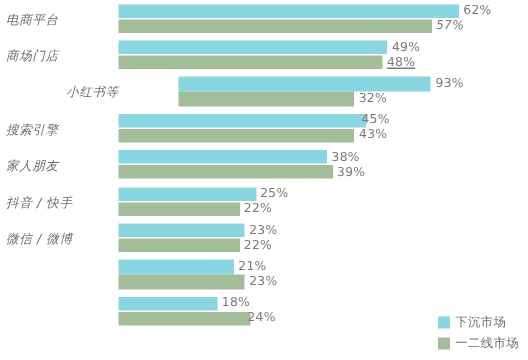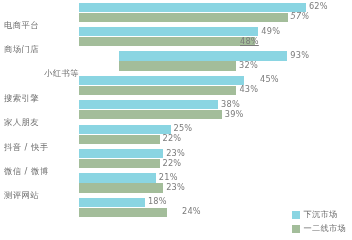--- a/index.html
+++ b/index.html
@@ -24,30 +24,31 @@
   }
   .row {
     position: absolute;
     left: 0;
     width: 352px;
     height: 24.4px;
   }
   .cat-label {
     position: absolute;
     left: 4px;
-    top: 12px;
+    top: 0;
     width: 72px;
     height: 24.4px;
     display: flex;
     align-items: center;
     justify-content: flex-start;
     font-size: 8.4px;
     color: #6d6d6d;
     letter-spacing: 0.4px;
     white-space: nowrap;
+    font-style: italic;
   }
   .bar {
     position: absolute;
     height: 9.2px;
     left: 0;
   }
   .bar.b1 { top: 1.6px; }
   .bar.b2 { top: 11.6px; }
   .val {
     position: absolute;
@@ -94,33 +95,33 @@
         <div class="bar b1" style="width: 226.92px; left: 79px; background: rgb(138, 213, 226);"></div>
         <div class="val v1" style="left: 308.92px;">62%</div>
         <div class="bar b2" style="width: 208.62px; left: 79px; background: rgb(163, 189, 154);"></div>
         <div class="val v2" style="left: 290.62px; font-style: italic;">57%</div>
       </div>
       <div class="row" style="top: 25.4px;">
         <div class="cat-label">商场门店</div>
         <div class="bar b1" style="width: 179.34px; left: 79px; background: rgb(138, 213, 226);"></div>
         <div class="val v1" style="left: 261.34px;">49%</div>
         <div class="bar b2" style="width: 175.68px; left: 79px; background: rgb(163, 189, 154);"></div>
-        <div class="val v2" style="left: 240px; text-decoration: underline;">48%</div>
+        <div class="val v2" style="left: 258px; text-decoration: underline;">48%</div>
       </div>
       <div class="row" style="top: 49.8px; margin-left: 40px;">
         <div class="cat-label">小红书等</div>
         <div class="bar b1" style="width: 168.36px; left: 79px; background: rgb(138, 213, 226);"></div>
         <div class="val v1" style="left: 250.36px;">93%</div>
         <div class="bar b2" style="width: 117.12px; left: 79px; background: rgb(163, 189, 154);"></div>
         <div class="val v2" style="left: 199.12px; text-align: right;">32%</div>
       </div>
       <div class="row" style="top: 74.2px;">
         <div class="cat-label">搜索引擎</div>
         <div class="bar b1" style="width: 164.7px; left: 79px; background: rgb(138, 213, 226);"></div>
-        <div class="val v1" style="left: 260px;">45%</div>
+        <div class="val v1" style="left: 241px;">45%</div>
         <div class="bar b2" style="width: 157.38px; left: 79px; background: rgb(163, 189, 154);"></div>
         <div class="val v2" style="left: 239.38px;">43%</div>
       </div>
       <div class="row" style="top: 98.6px;">
         <div class="cat-label">家人朋友</div>
         <div class="bar b1" style="width: 139.08px; left: 79px; background: rgb(138, 213, 226);"></div>
         <div class="val v1" style="left: 221.08px;">38%</div>
         <div class="bar b2" style="width: 142.74px; left: 79px; background: rgb(163, 189, 154);"></div>
         <div class="val v2" style="left: 224.74px;">39%</div>
       </div>
@@ -132,31 +133,30 @@
         <div class="val v2" style="left: 162.52px;">22%</div>
       </div>
       <div class="row" style="top: 147.4px;">
         <div class="cat-label">微信 / 微博</div>
         <div class="bar b1" style="width: 84.18px; left: 79px; background: rgb(138, 213, 226);"></div>
         <div class="val v1" style="left: 166.18px;">23%</div>
         <div class="bar b2" style="width: 80.52px; left: 79px; background: rgb(163, 189, 154);"></div>
         <div class="val v2" style="left: 162.52px;">22%</div>
       </div>
       <div class="row" style="top: 171.8px;">
-        <div class="cat-label">测评网站</div>
         <div class="bar b1" style="width: 76.86px; left: 79px; background: rgb(138, 213, 226);"></div>
         <div class="val v1" style="left: 158.86px;">21%</div>
         <div class="bar b2" style="width: 84.18px; left: 79px; background: rgb(163, 189, 154);"></div>
         <div class="val v2" style="left: 166.18px;">23%</div>
       </div>
       <div class="row" style="top: 196.2px;">
         <div class="bar b1" style="width: 65.88px; left: 79px; background: rgb(138, 213, 226);"></div>
         <div class="val v1" style="left: 147.88px;">18%</div>
         <div class="bar b2" style="width: 87.84px; left: 79px; background: rgb(163, 189, 154);"></div>
-        <div class="val v2" style="left: 182px;">24%</div>
+        <div class="val v2" style="left: 165px;">24%</div>
       </div>
     </div>
 
   <div class="legend" id="legend-area">
       <div class="legend-item">
         <span class="legend-swatch" style="background: rgb(138, 213, 226);"></span>
         <span class="legend-text">下沉市场</span>
       </div>
       <div class="legend-item">
         <span class="legend-swatch" style="background: rgb(163, 189, 154);"></span>

